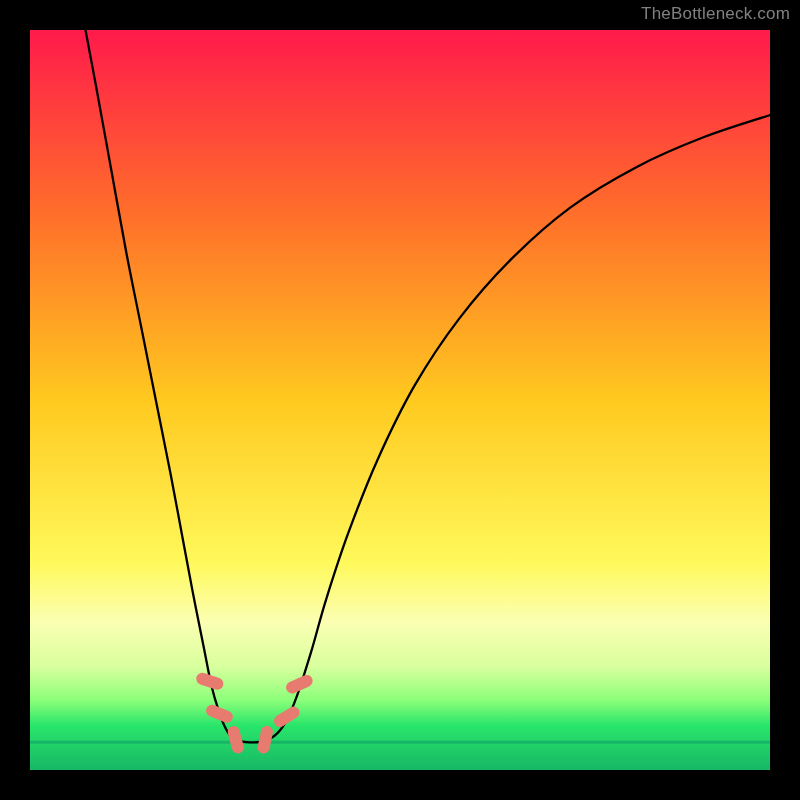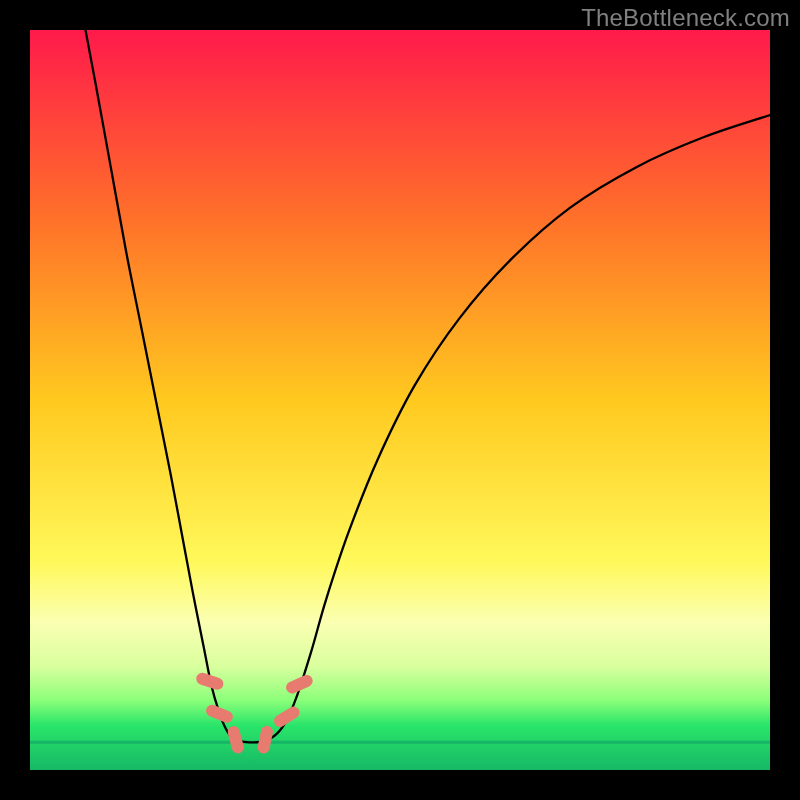--- a/index.html
+++ b/index.html
@@ -23,21 +23,21 @@
     left: 0;
     top: 0;
     width: 740px;
     height: 740px;
   }
   .watermark {
     position: absolute;
     top: 4px;
     right: 10px;
     font-family: Arial, Helvetica, sans-serif;
-    font-size: 24px;
+    font-size: 17px;
     color: #808080;
     letter-spacing: 0.2px;
     user-select: none;
   }
 </style>
 </head>
 <body>
 
 <div class="frame">
   <svg class="plot" viewBox="0 0 740 740" preserveAspectRatio="none">

